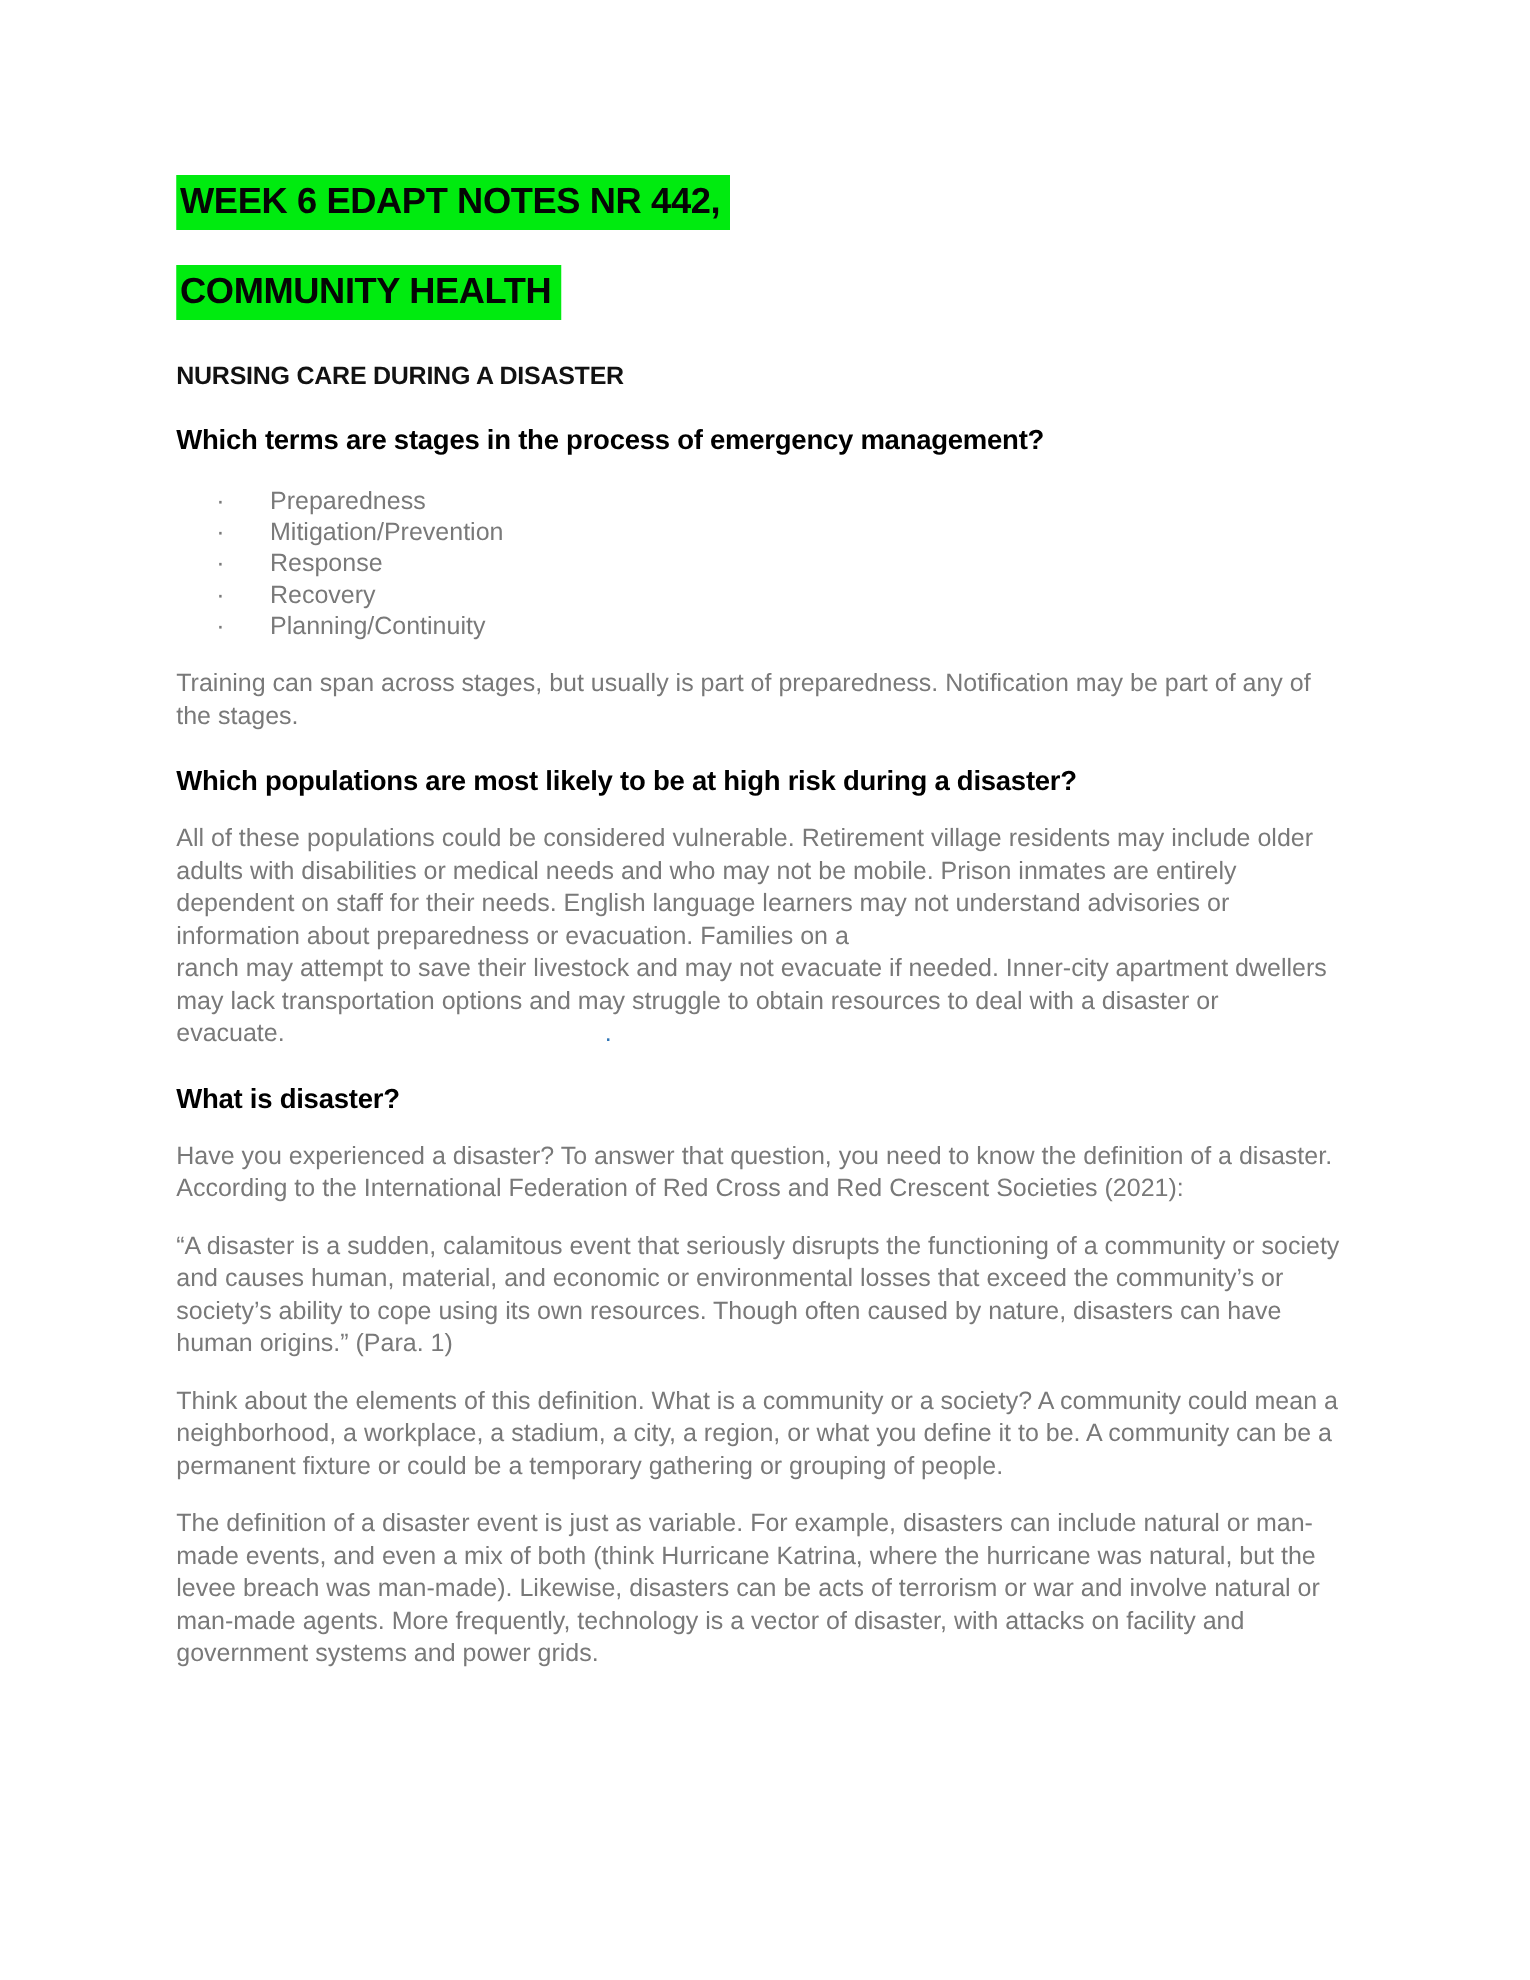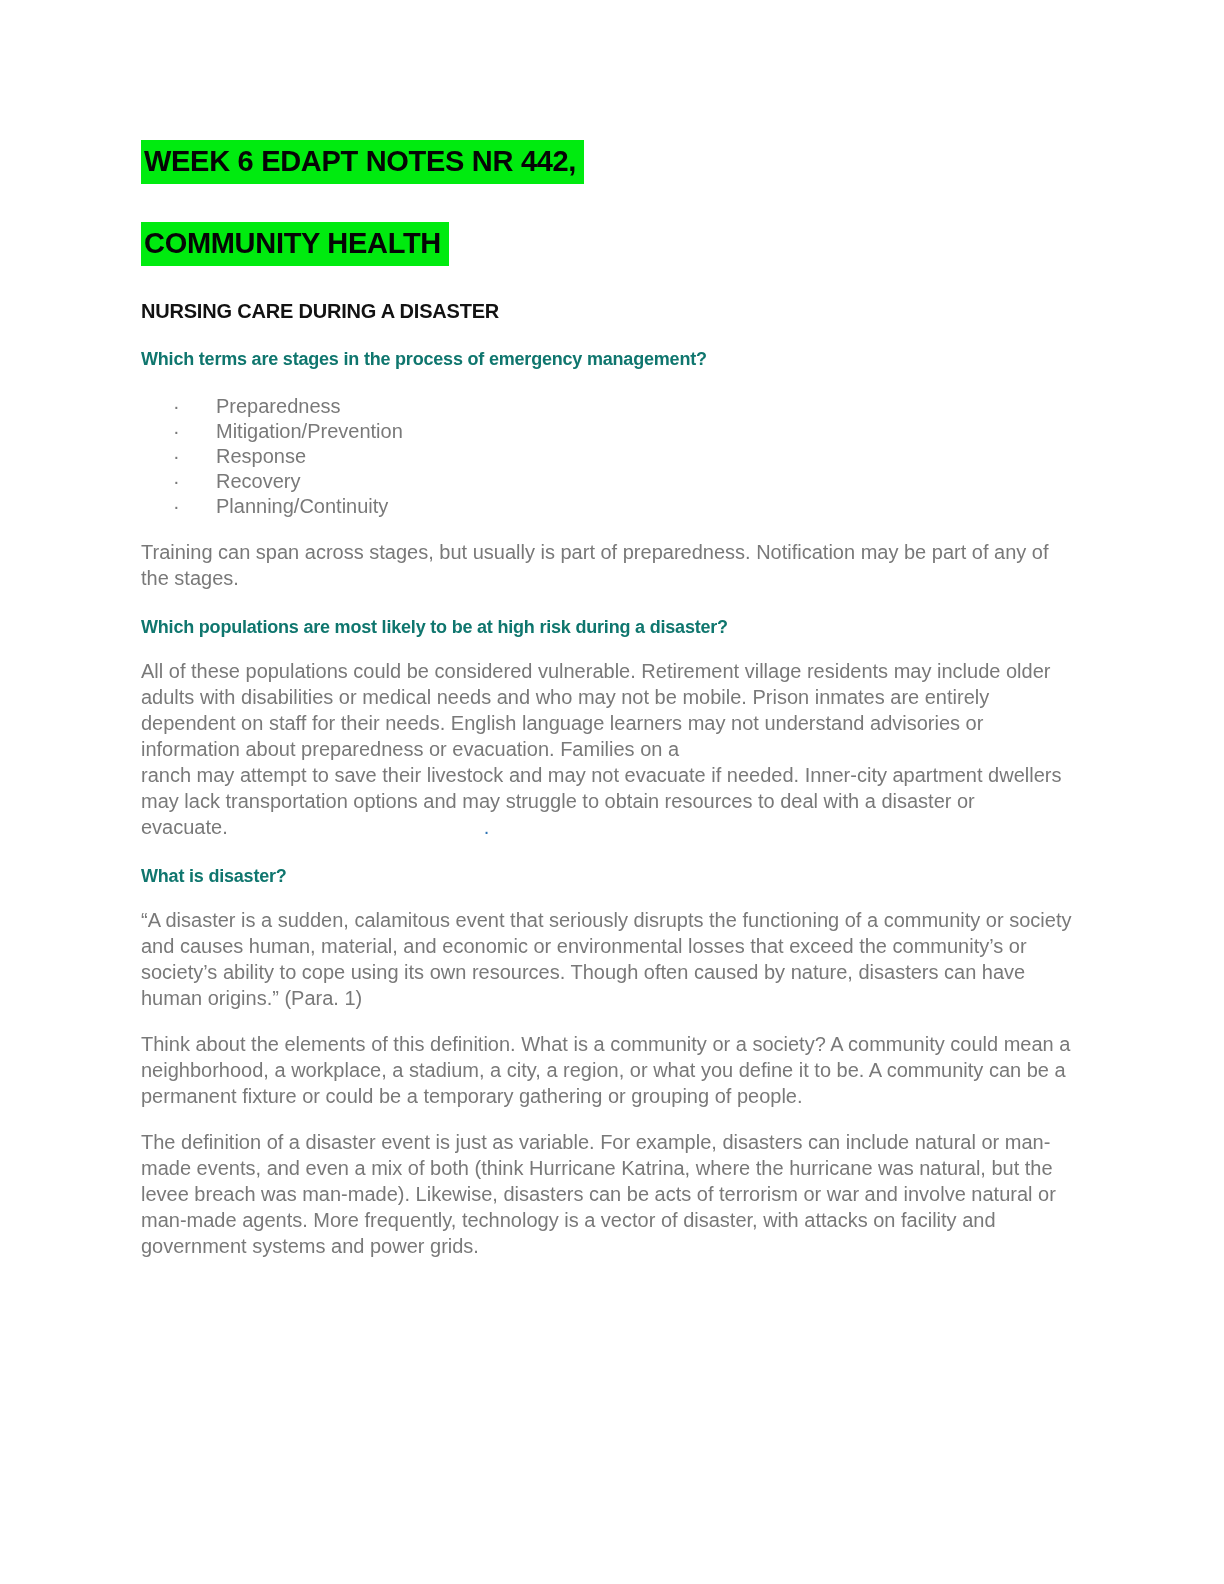--- a/index.html
+++ b/index.html
@@ -24,33 +24,33 @@
     font-weight: bold;
     color: #050505;
     letter-spacing: -0.3px;
     line-height: 1;
   }
   .doc-title .hl {
     display: inline-block;
     padding: 7px 8px 8px 3px;
     background: #00EB0F; 
   }
-  .doc-title.second { margin-top: 38px; }
+  .doc-title.second { margin-top: 28px; }
   .section-heading {
     margin-top: 34px;
     font-size: 20px;
     font-weight: bold;
     color: #121212;
     letter-spacing: -0.2px;
   }
   .q {
     margin-top: 26px;
-    font-size: 18px;
+    font-size: 22px;
     font-weight: bold;
-    color: #0f766e;
+    color: #000000;
     letter-spacing: -0.2px;
   }
   p {
     margin-top: 20px;
     font-size: 20px;
     line-height: 26px;
     color: #797979;
   }
   ul.stages {
     list-style: none;
@@ -115,20 +115,21 @@
   <p>Training can span across stages, but usually is part of preparedness. Notification may be part of any of the stages.</p>
 
   <h3 class="q">Which populations are most likely to be at high risk during a disaster?</h3>
 
   <p><span>All of these populations could be considered vulnerable. Retirement village residents may include older adults with disabilities or medical needs and who may not be mobile. Prison inmates are entirely dependent on staff for their needs. English language learners may not understand advisories or information about preparedness or evacuation. Families on a</span><br><span>ranch may attempt to save their livestock and may not evacuate if needed. Inner-city apartment dwellers may lack transportation options and may struggle to obtain resources to deal with a disaster or evacuate.</span><span class="stray">.</span></p>
 
 
 
   <h3 class="q">What is disaster?</h3>
 
+  <p>Have you experienced a disaster? To answer that question, you need to know the definition of a disaster. According to the International Federation of Red Cross and Red Crescent Societies (2021):</p>
 
   <p>“A disaster is a sudden, calamitous event that seriously disrupts the functioning of a community or society and causes human, material, and economic or environmental losses that exceed the community’s or society’s ability to cope using its own resources. Though often caused by nature, disasters can have human origins.” (Para. 1)</p>
 
   <p>Think about the elements of this definition. What is a community or a society? A community could mean a neighborhood, a workplace, a stadium, a city, a region, or what you define it to be. A community can be a permanent fixture or could be a temporary gathering or grouping of people.</p>
 
   <p>The definition of a disaster event is just as variable. For example, disasters can include natural or man-made events, and even a mix of both (think Hurricane Katrina, where the hurricane was natural, but the levee breach was man-made). Likewise, disasters can be acts of terrorism or war and involve natural or man-made agents. More frequently, technology is a vector of disaster, with attacks on facility and government systems and power grids.</p>
 
 </div>
 
 </body></html>

